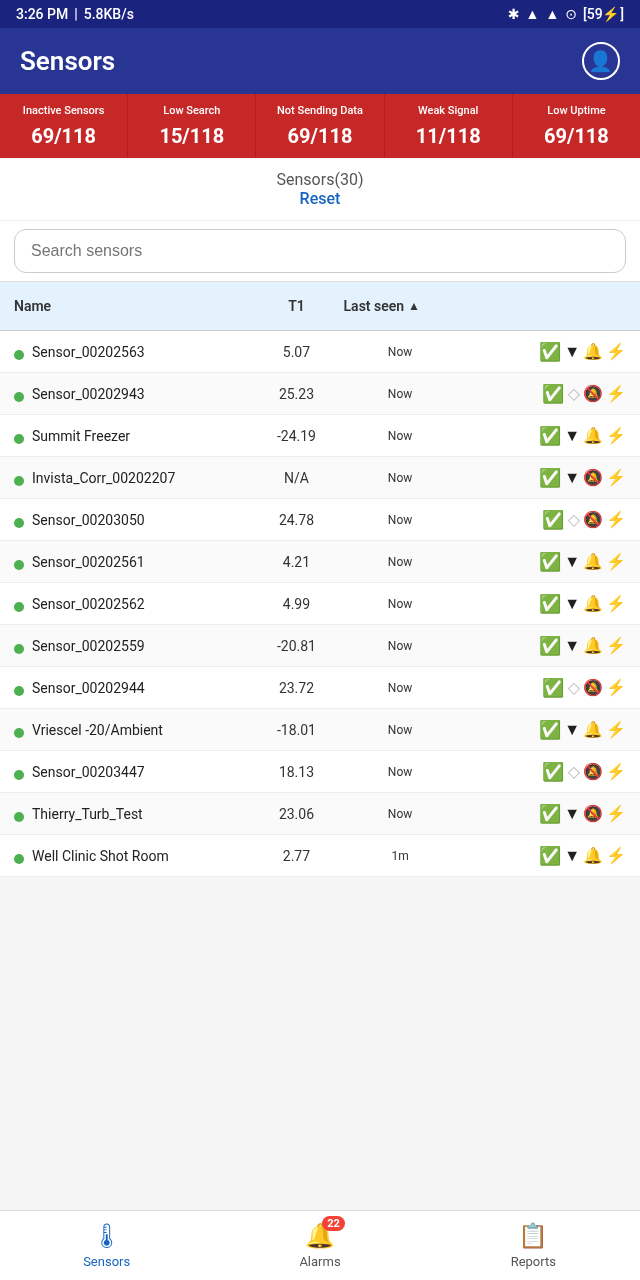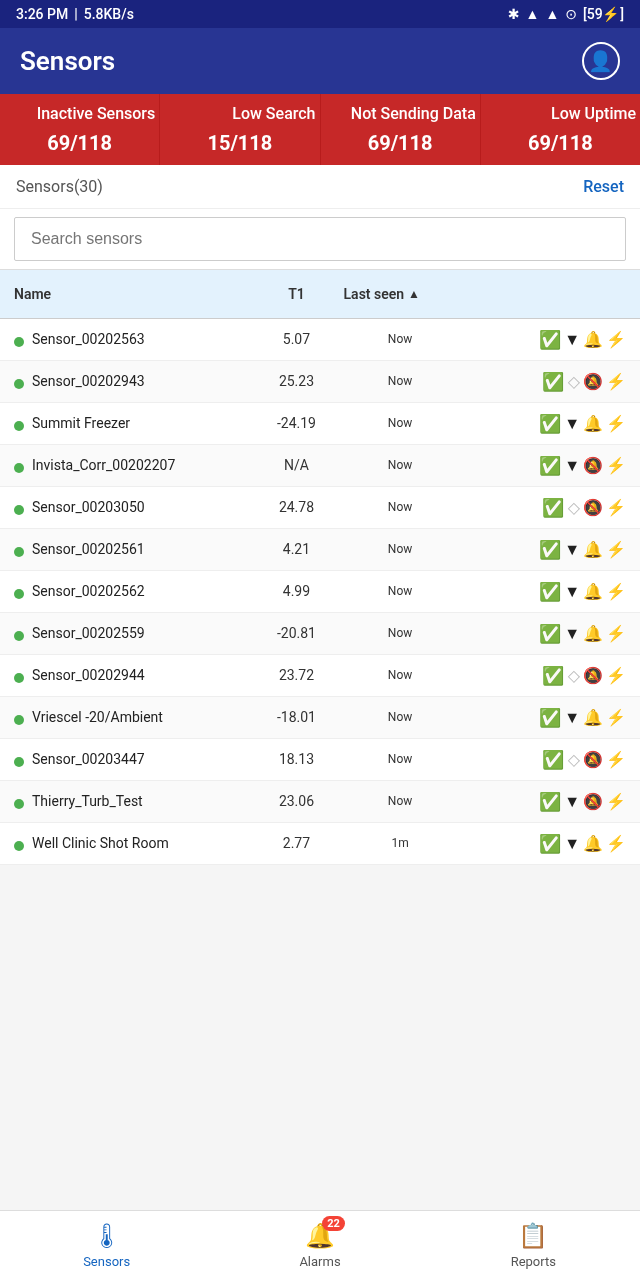--- a/index.html
+++ b/index.html
@@ -39,45 +39,46 @@
     }
     .summary-card {
       flex: 1;
       background: #c62828;
       color: white;
       text-align: center;
       padding: 10px 4px;
       border-right: 1px solid #b71c1c;
     }
     .summary-card:last-child { border-right: none; }
-    .summary-card-label { font-size: 16px; font-weight: 500; line-height: 1.3; margin-bottom: 6px; text-align: right; }
+    .summary-card-label { font-size: 11px; font-weight: 500; line-height: 1.3; margin-bottom: 6px; }
     .summary-card-value { font-size: 20px; font-weight: 700; }
 
     
     .sensors-bar {
       display: flex;
       justify-content: space-between;
       align-items: center;
       padding: 12px 16px;
       background: white;
+      flex-direction: column;
     }
     .sensors-count { font-size: 16px; color: #555; }
     .reset-btn { font-size: 16px; color: #1565c0; font-weight: 500; }
 
     
     .search-container {
       padding: 8px 14px;
       background: white;
       border-top: 1px solid #eee;
       border-bottom: 1px solid #ddd;
     }
     .search-input {
       width: 100%;
       border: 1px solid #ccc;
-      border-radius: 2px;
+      border-radius: 12px;
       padding: 12px 16px;
       font-size: 16px;
       color: #999;
       background: white;
     }
 
     
     .table-header {
       display: flex;
       align-items: center;
@@ -198,20 +199,24 @@
     </div>
     <div class="summary-card">
       <div class="summary-card-label">Low Search</div>
     <div class="summary-card-value">15/118</div>
     </div>
     <div class="summary-card">
       <div class="summary-card-label">Not Sending Data</div>
     <div class="summary-card-value">69/118</div>
     </div>
     <div class="summary-card">
+      <div class="summary-card-label">Weak Signal</div>
+    <div class="summary-card-value">11/118</div>
+    </div>
+    <div class="summary-card">
       <div class="summary-card-label">Low Uptime</div>
     <div class="summary-card-value">69/118</div>
     </div>
   </div>
 
 <div class="sensors-bar">
   <span class="sensors-count">Sensors(30)</span>
   <span class="reset-btn">Reset</span>
 </div>
 

